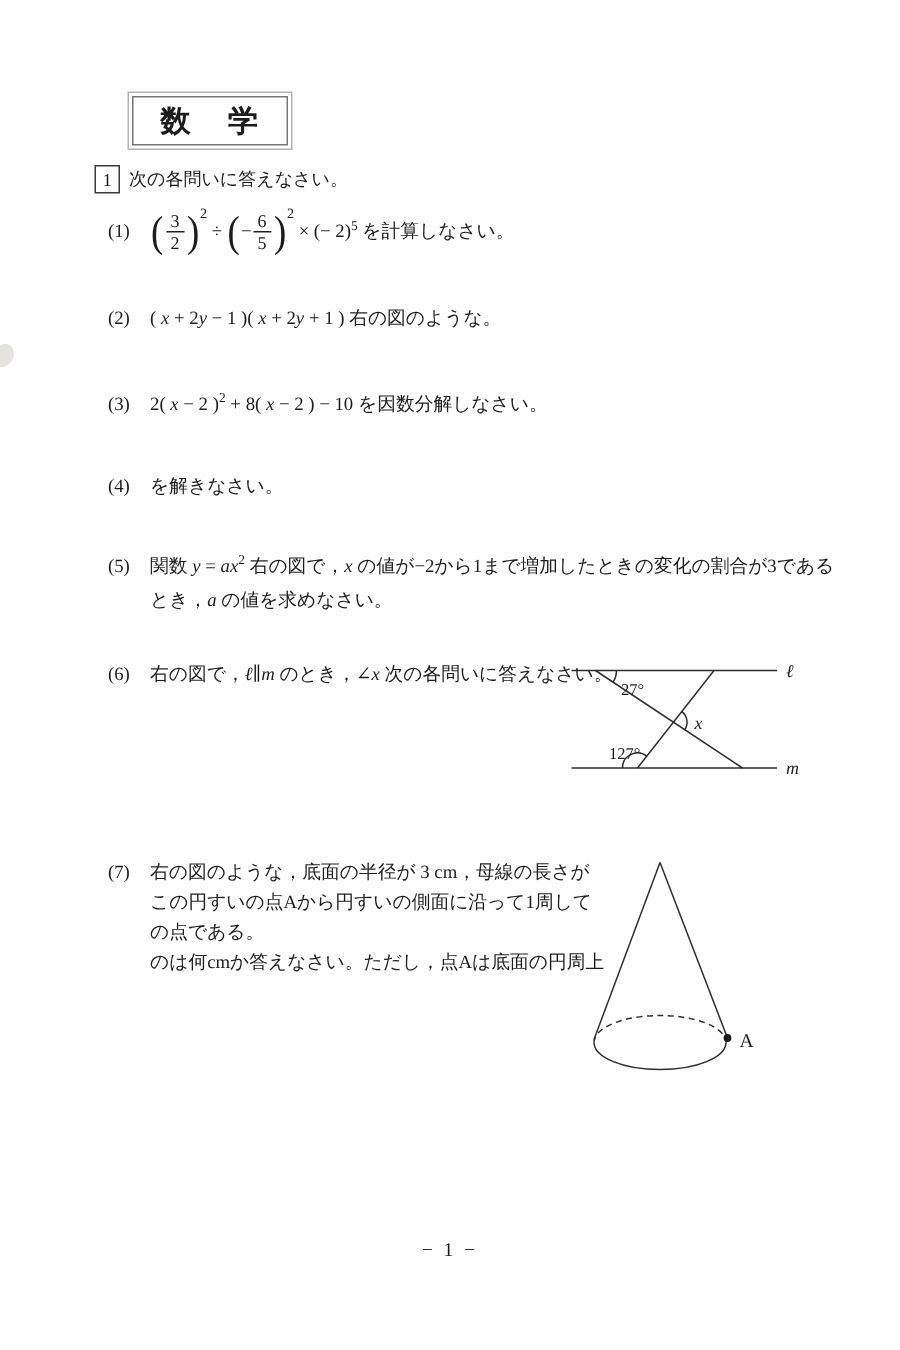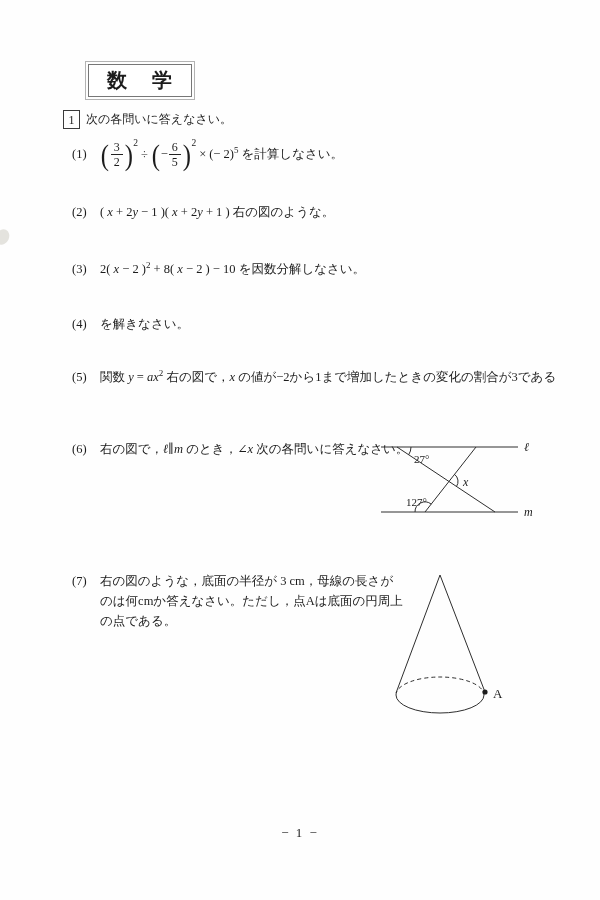--- a/index.html
+++ b/index.html
@@ -104,20 +104,23 @@
   <div class="prow" style="top:316px;">
     <span class="plabel">(4)</span>
     <span>を解きなさい。</span>
   </div>
 
   <div class="pblock lh22" style="top:366px;">
     <div class="bline">
       <span class="plabel">(5)</span>
       <span><span>関数 </span><span class="it">y</span><span> = </span><span class="it">a</span><span class="it">x</span><span class="sup">2</span><span> 右の図で，</span><span class="it">x</span><span> の値が−2から1まで増加したときの変化の割合が3である</span></span>
     </div>
+    <div class="bline cont">
+      <span><span>とき，</span><span class="it">a</span><span> の値を求めなさい。</span></span>
+    </div>
   </div>
 
   <div class="prow" style="top:441px;">
     <span class="plabel">(6)</span>
     <span><span>右の図で，</span><span class="it">ℓ</span><span>∥</span><span class="it">m</span><span> のとき，∠</span><span class="it">x</span><span> 次の各問いに答えなさい。</span></span>
   </div>
 
   <svg class="fig6" width="222" height="95" viewBox="0 0 222 95">
     <line x1="3" y1="13" x2="140" y2="13"></line>
     <line x1="3" y1="78" x2="140" y2="78"></line>
@@ -131,22 +134,23 @@
     <text x="85" y="52" font-size="12" class="svg-it">x</text>
     <text x="146" y="17" font-size="12" class="svg-it">ℓ</text>
     <text x="146" y="82" font-size="12" class="svg-it">m</text>
   </svg>
 
   <div class="pblock lh20" style="top:571px; max-width:320px;">
     <div class="bline">
       <span class="plabel">(7)</span>
       <span>右の図のような，底面の半径が 3 cm，母線の長さが</span>
     </div>
+    <div class="bline cont"><span>この円すいの点Aから円すいの側面に沿って1周して</span></div>
+    <div class="bline cont"><span>の点である。</span></div>
     <div class="bline cont"><span>のは何cmか答えなさい。ただし，点Aは底面の円周上</span></div>
-    <div class="bline cont"><span>の点である。</span></div>
   </div>
 
   <svg class="fig7" width="140" height="160" viewBox="0 0 140 160">
     <path d="M 13 131 A 44 18 0 0 1 101 131" stroke-dasharray="4 3"></path>
     <path d="M 13 131 A 44 18 0 0 0 101 131"></path>
     <line x1="57" y1="11" x2="13" y2="129"></line>
     <line x1="57" y1="11" x2="102" y2="128"></line>
     <circle cx="102" cy="128" r="2.6" fill="#1c1c1c" stroke="none"></circle>
     <text x="110" y="134" font-size="13">A</text>
   </svg>

